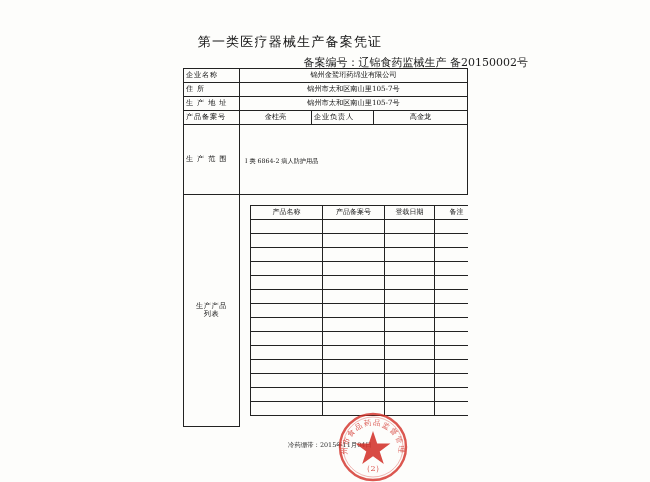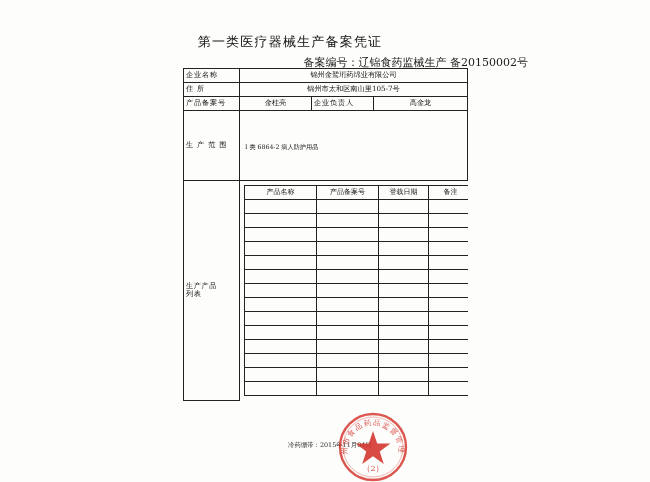--- a/index.html
+++ b/index.html
@@ -80,40 +80,40 @@
     height: 66px !important;
     vertical-align: top;
     padding-top: 3px !important;
     padding-left: 5px !important;
     text-align: left;
     font-size: 6.2px;
     color: #333;
   }
   .prodlist-label {
     vertical-align: middle;
-    text-align: left;
+    text-align: center;
     letter-spacing: 0.6px;
     line-height: 1.5;
   }
   table.inner {
     width: 100%;
     border-collapse: collapse;
     table-layout: fixed;
     font-size: 7px;
   }
   table.inner td {
     border: 0.8px solid #222;
     height: 13px;
     padding: 0 2px;
     text-align: center;
     vertical-align: middle;
     color: #141414;
   }
   .nested-wrap {
-    padding: 4px !important;
+    padding: 10px !important;
     border: none !important;
   }
   .footer-line {
     position: absolute;
     font-size: 6.4px;
     color: #2a2a2a;
     white-space: nowrap;
     font-family: "DejaVu Serif", "Liberation Serif", serif;
   }
   .f1 { top: 425px; left: 288px; }
@@ -152,20 +152,24 @@
         <tr>
       <td class="lbl">企业名称</td>
       <td class="val" colspan="4">锦州金鹫珩药绵业有限公司</td>
     </tr>
 
     <tr>
       <td class="lbl">住    所</td>
       <td class="val" colspan="4">锦州市太和区南山里105-7号</td>
     </tr>
 
+    <tr>
+      <td class="lbl">生 产 地 址</td>
+      <td class="val" colspan="4">锦州市太和区南山里105-7号</td>
+    </tr>
 
     <tr>
       <td class="lbl">产品备案号</td>
       <td class="val">金柱亮</td>
       <td class="lbl">企业负责人</td>
       <td class="val" colspan="2">高金龙</td>
     </tr>
 
     <tr>
       <td class="lbl scope-cell">生 产 范 围</td>

